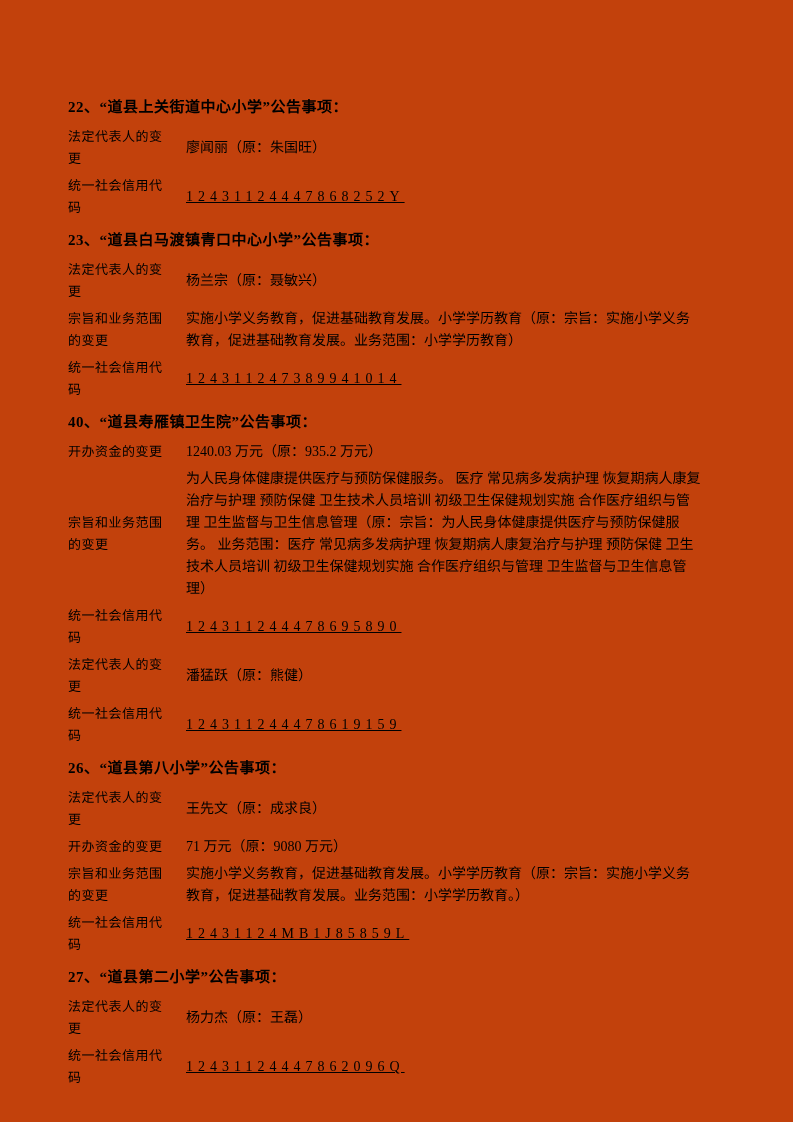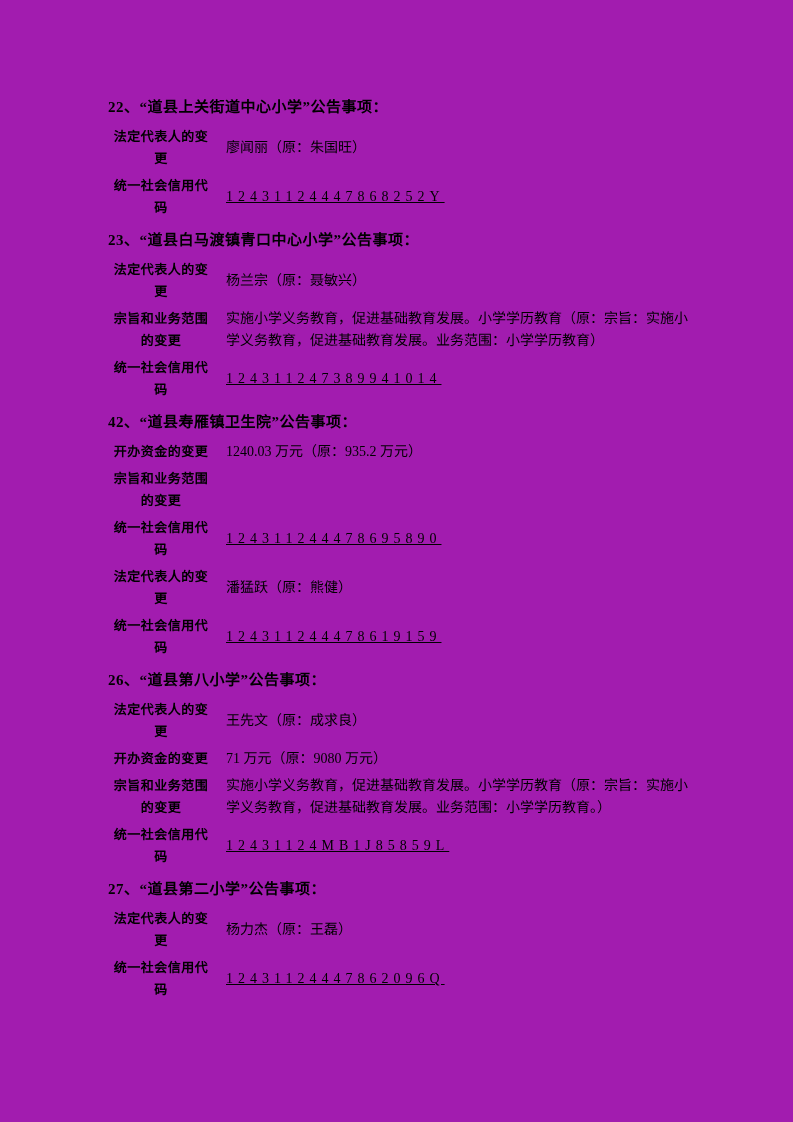--- a/index.html
+++ b/index.html
@@ -4,44 +4,44 @@
 <style>
   html, body {
     margin: 0;
     padding: 0;
     background: #ffffff;
   }
   .page {
     position: relative;
     width: 793px;
     height: 1122px;
-    background: #a21caf;
+    background: #c2410c;
     box-sizing: border-box;
-    padding: 86px 92px 0 108px;
+    padding: 86px 92px 0 68px;
     overflow: hidden;
     font-family: "Liberation Serif", "DejaVu Serif", serif;
     color: #000000;
   }
   .item-header {
     font-size: 15px;
     font-weight: 700;
     line-height: 26px;
     margin: 8px 0 6px 0;
     letter-spacing: 0.5px;
   }
   .row {
     display: flex;
     align-items: center;
     margin: 0 0 5px 0;
   }
   .label {
     flex: 0 0 106px;
     width: 106px;
-    text-align: center;
-    font-weight: 700;
+    text-align: left;
+    font-weight: 400;
     font-size: 13px;
     line-height: 22px;
     letter-spacing: 0.5px;
   }
   .value {
     margin-left: 12px;
     font-size: 14px;
     line-height: 22px;
     white-space: pre-wrap;
     word-break: break-all;
@@ -81,27 +81,28 @@
       <div class="label">宗旨和业务范围的变更</div>
       <div class="value">实施小学义务教育，促进基础教育发展。小学学历教育（原：宗旨：实施小学义务教育，促进基础教育发展。业务范围：小学学历教育）</div>
     </div>
     <div class="row">
       <div class="label">统一社会信用代码</div>
       <div class="value code">124311247389941014</div>
     </div>
   </section>
 
   <section>
-    <h3 class="item-header">42、“道县寿雁镇卫生院”公告事项：</h3>
+    <h3 class="item-header">40、“道县寿雁镇卫生院”公告事项：</h3>
     <div class="row">
       <div class="label">开办资金的变更</div>
       <div class="value">1240.03 万元（原：935.2 万元）</div>
     </div>
     <div class="row">
       <div class="label">宗旨和业务范围的变更</div>
+      <div class="value">为人民身体健康提供医疗与预防保健服务。 医疗 常见病多发病护理 恢复期病人康复治疗与护理 预防保健 卫生技术人员培训 初级卫生保健规划实施 合作医疗组织与管理 卫生监督与卫生信息管理（原：宗旨：为人民身体健康提供医疗与预防保健服务。 业务范围：医疗 常见病多发病护理 恢复期病人康复治疗与护理 预防保健 卫生技术人员培训 初级卫生保健规划实施 合作医疗组织与管理 卫生监督与卫生信息管理）</div>
     </div>
     <div class="row">
       <div class="label">统一社会信用代码</div>
       <div class="value code">124311244478695890</div>
     </div>
   </section>
 
   <section>
     <div class="row">
       <div class="label">法定代表人的变更</div>

